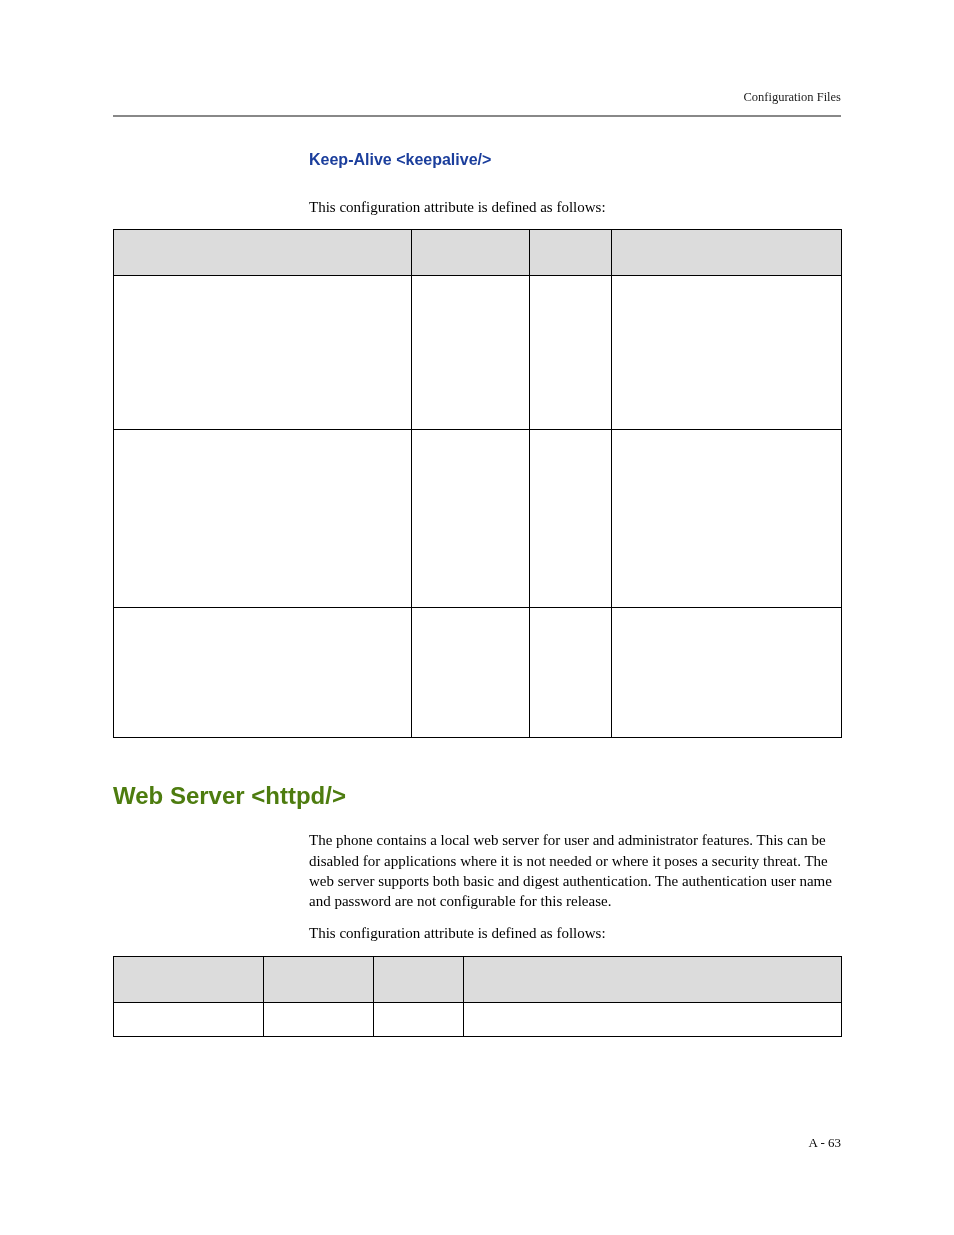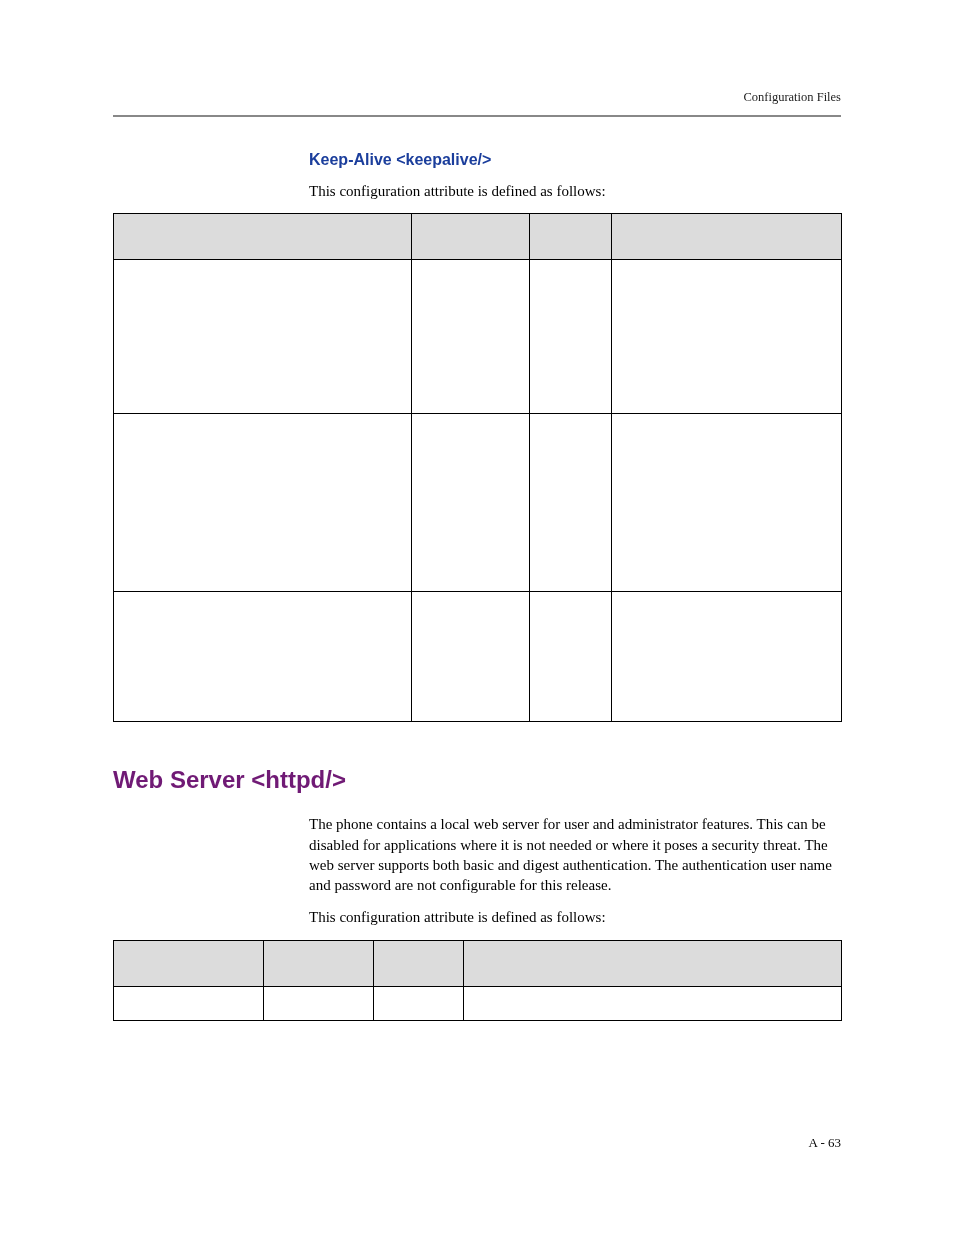--- a/index.html
+++ b/index.html
@@ -1,34 +1,34 @@
 <!DOCTYPE html>
 <html><head>
 <meta charset="utf-8">
 <style>
   * { box-sizing: border-box; margin: 0; padding: 0; }
   html, body { width: 954px; height: 1235px; background: #ffffff; font-family: "Palatino Linotype", "Book Antiqua", Palatino, Georgia, serif; color: #000; }
   .page { position: relative; width: 954px; height: 1235px; padding: 90px 113px 60px 113px; }
   .running-head { text-align: right; font-size: 12.5px; color: #222; margin-bottom: 10px; }
   .rule { border: none; border-top: 2px solid #888; margin-bottom: 34px; }
   .inner { margin-left: 196px; }
-  .sub-heading { font-family: "Trebuchet MS", "Lucida Sans", Verdana, sans-serif; font-weight: bold; font-size: 16px; color: #1b3e9c; margin-bottom: 12px; }
+  .sub-heading { font-family: "Trebuchet MS", "Lucida Sans", Verdana, sans-serif; font-weight: bold; font-size: 16px; color: #1b3e9c; margin-bottom: 28px; }
   .body-text { font-size: 15px; line-height: 1.35; margin-bottom: 12px; }
   table { border-collapse: collapse; width: 100%; table-layout: fixed; margin-top: 6px; }
   td, th { border: 1px solid #000; }
   .t1 { margin-left: 0; width: 728px; }
   .t1 .hrow td { background: #dcdcdc; height: 46px; }
   .t1 .r1 td { height: 154px; }
   .t1 .r2 td { height: 178px; }
   .t1 .r3 td { height: 130px; }
   .t1 col.c1 { width: 298px; }
   .t1 col.c2 { width: 118px; }
   .t1 col.c3 { width: 82px; }
   .t1 col.c4 { width: 230px; }
-  .section-heading { font-family: "Trebuchet MS", "Lucida Sans", Verdana, sans-serif; font-weight: bold; font-size: 24px; color: #701a75; margin: 44px 0 20px 0; }
+  .section-heading { font-family: "Trebuchet MS", "Lucida Sans", Verdana, sans-serif; font-weight: bold; font-size: 24px; color: #4d7c0f; margin: 44px 0 20px 0; }
   .t2 { width: 728px; }
   .t2 .hrow td { background: #dcdcdc; height: 46px; }
   .t2 .r1 td { height: 34px; }
   .t2 col.c1 { width: 150px; }
   .t2 col.c2 { width: 110px; }
   .t2 col.c3 { width: 90px; }
   .t2 col.c4 { width: 378px; }
   .footer { position: absolute; bottom: 84px; right: 113px; font-size: 13px; }
 </style>
 </head>

